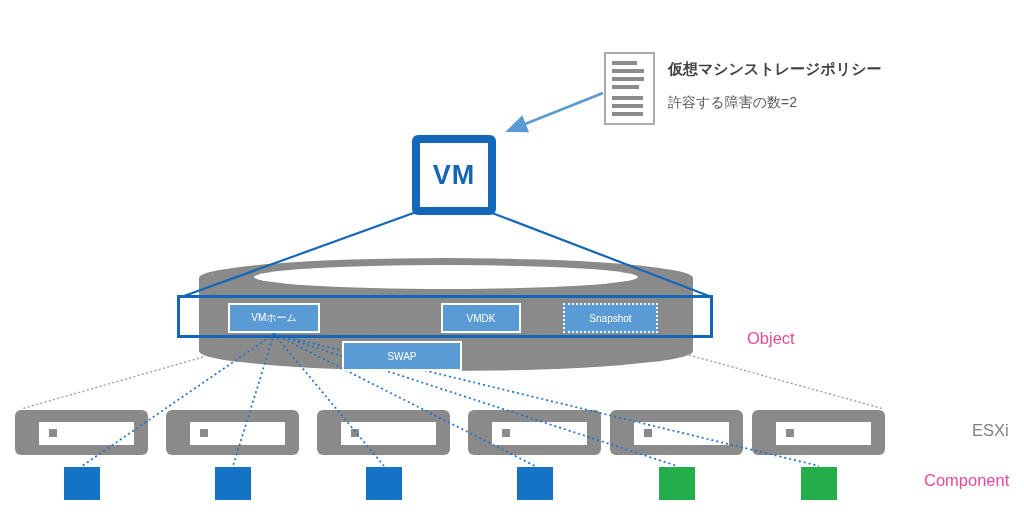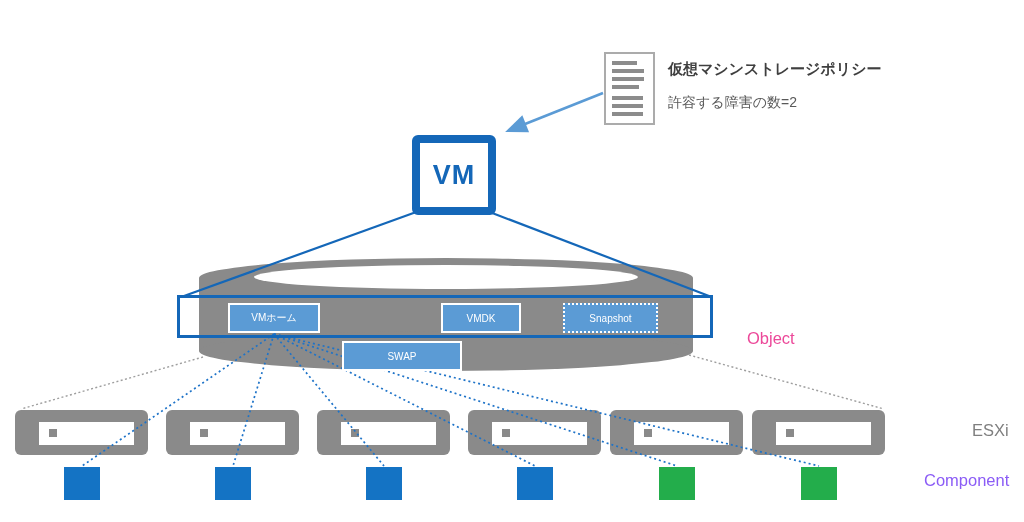--- a/index.html
+++ b/index.html
@@ -50,21 +50,21 @@
   .ob2{left:342px;width:120px;margin-top:38px;}
   .ob3{left:441px;width:80px;}
   .ob4{left:563px;width:95px;}
 
   .ds-label{position:absolute;left:199px;top:339px;width:494px;text-align:center;
             color:#fff;font-size:20px;letter-spacing:0.5px;}
 
   .lbl{position:absolute;font-size:16.5px;}
   .lbl-object{left:747px;top:309px;color:#ec4899;margin-top:20px;}
   .lbl-esxi{left:924px;top:421px;color:#7F7F7F;margin-left:48px;}
-  .lbl-component{left:924px;top:471px;color:#8b5cf6;}
+  .lbl-component{left:924px;top:471px;color:#ec4899;}
 
   
   .comp{position:absolute;top:467px;width:36px;height:33px;}
 </style>
 </head>
 <body>
 
 <div class="stage">
 
   <svg class="layer" viewBox="0 0 1024 522">

